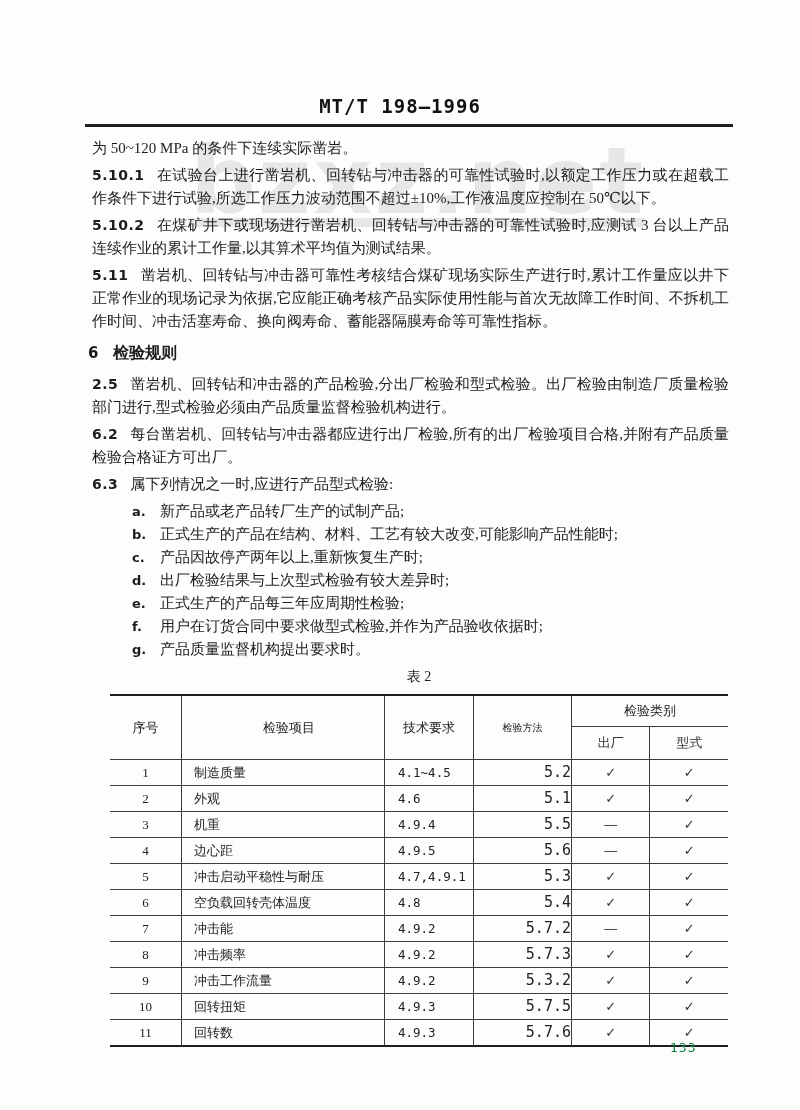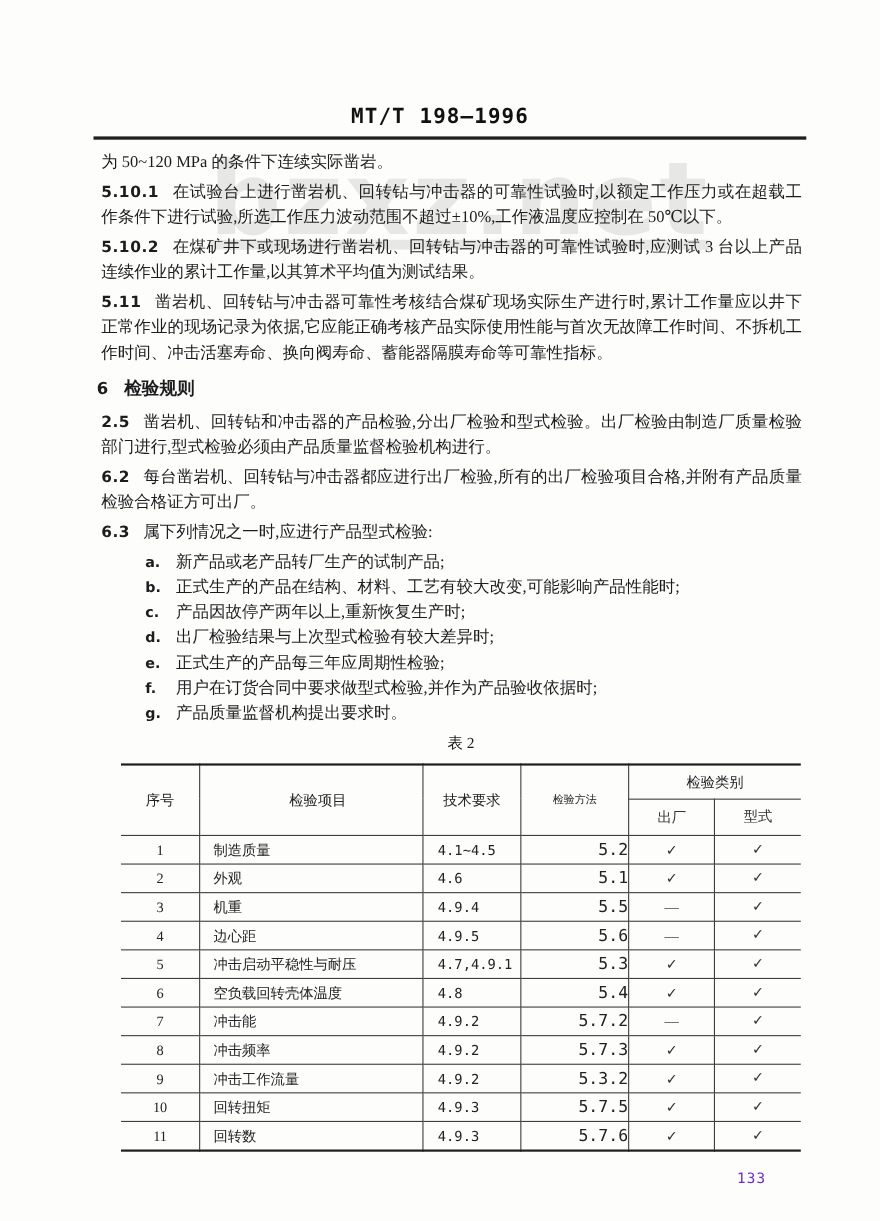--- a/index.html
+++ b/index.html
@@ -60,26 +60,26 @@
   table.t2 th { text-align:center; }
   tr.hrow1 th { height:30px; }
   tr.hrow2 th { height:32px; }
   tr.drow td { height:25px; }
   .col-no    { width:71px;  text-align:center; }
   .col-item  { width:190px; text-align:left; padding-left:12px !important; }
   .col-tech  { width:88px;  text-align:left; padding-left:13px !important;
                font-family:"DejaVu Sans Mono","Liberation Mono",monospace; font-size:12.5px; }
   .col-meth  { width:97px;  text-align:right; padding-left:13px !important;
                font-family:"DejaVu Sans Mono","Liberation Mono",monospace; font-size:15px; }
-  .col-chk1  { width:85px;  text-align:center; font-family:Liberation Serif, serif; color:#333; }
+  .col-chk1  { width:85px;  text-align:center; font-family:Liberation Sans, sans-serif; color:#333; }
   .col-chk2  { width:87px;  text-align:center; font-family:"DejaVu Sans",sans-serif; color:#333; }
   .page-no {
-    position:absolute; left:670px; top:1064px; z-index:1;
+    position:absolute; left:670px; top:1040px; z-index:1;
     font-family:"DejaVu Sans Mono","Liberation Mono",monospace;
-    font-size:13px; color:#6d28d9; letter-spacing:1px;
+    font-size:13px; color:#15803d; letter-spacing:1px;
   }
 </style>
 </head>
 <body>
 
 <div class="page">
 
   <div class="watermark">bzxz.net</div>
 
   <div class="std-header">MT/T 198—1996</div>

